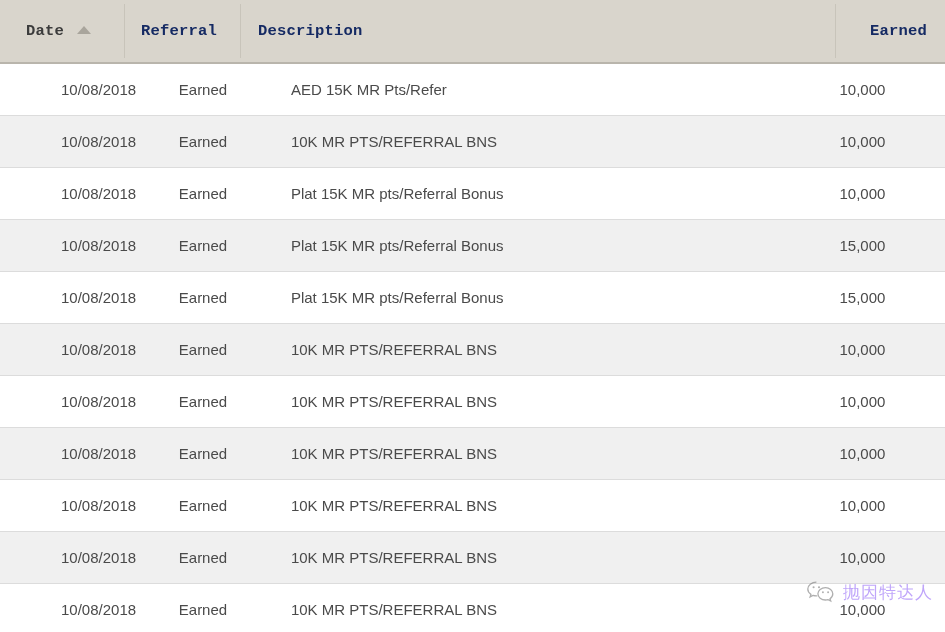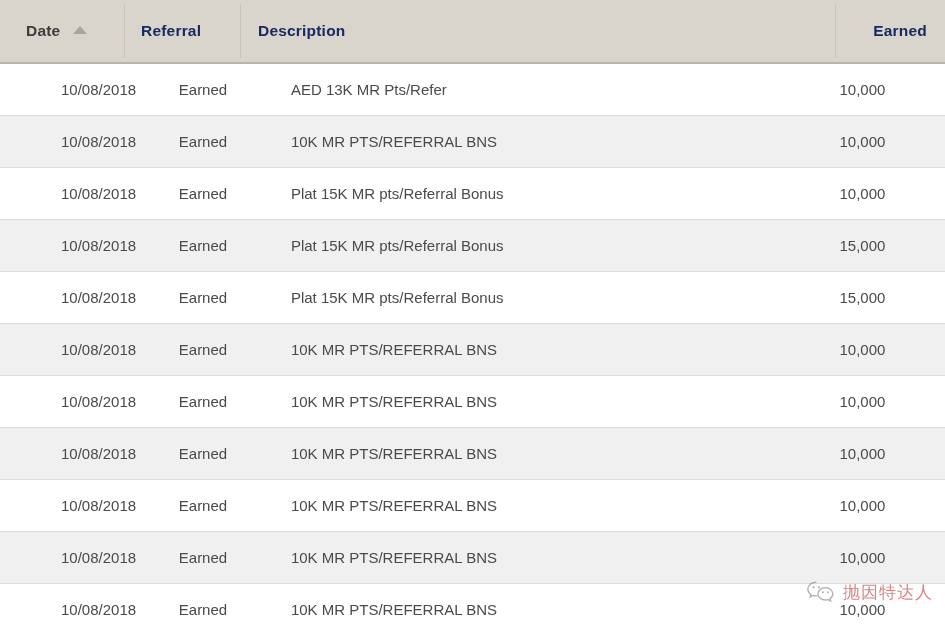--- a/index.html
+++ b/index.html
@@ -23,20 +23,21 @@
     overflow: hidden;
   }
 
   
   .thead {
     position: relative;
     height: 64px;
     background: #d9d5cc;
     border-bottom: 2px solid #b9b5ac;
     box-sizing: border-box;
+    font-family: Liberation Mono, monospace;
   }
   .thead-inner {
     display: flex;
     height: 62px;
     align-items: center;
   }
   .th {
     box-sizing: border-box;
     height: 62px;
     display: flex;
@@ -107,21 +108,21 @@
     display: flex;
     align-items: center;
     gap: 7px;
     opacity: 0.55;
     pointer-events: none;
     user-select: none;
   }
   .wechat-icon { display: block; }
   .wm-text {
     font-size: 17px;
-    color: #b91c1c;
+    color: #8b5cf6;
     letter-spacing: 1px;
     font-family: "DejaVu Sans", sans-serif;
     white-space: nowrap;
   }
 </style>
 </head>
 <body>
 
 <div id="activity-table">
 
@@ -143,21 +144,21 @@
     </div>
     <div class="col-divider d1"></div>
     <div class="col-divider d2"></div>
     <div class="col-divider d3"></div>
   </div>
 
   <div class="tbody" id="table-body">
       <div class="tr odd">
         <div class="td date-col">10/08/2018</div>
         <div class="td cat-col">Earned</div>
-        <div class="td desc-col">AED 13K MR Pts/Refer</div>
+        <div class="td desc-col">AED 15K MR Pts/Refer</div>
         <div class="td points-col">10,000</div>
       </div>
       <div class="tr even">
         <div class="td date-col">10/08/2018</div>
         <div class="td cat-col">Earned</div>
         <div class="td desc-col">10K MR PTS/REFERRAL BNS</div>
         <div class="td points-col">10,000</div>
       </div>
       <div class="tr odd">
         <div class="td date-col">10/08/2018</div>

